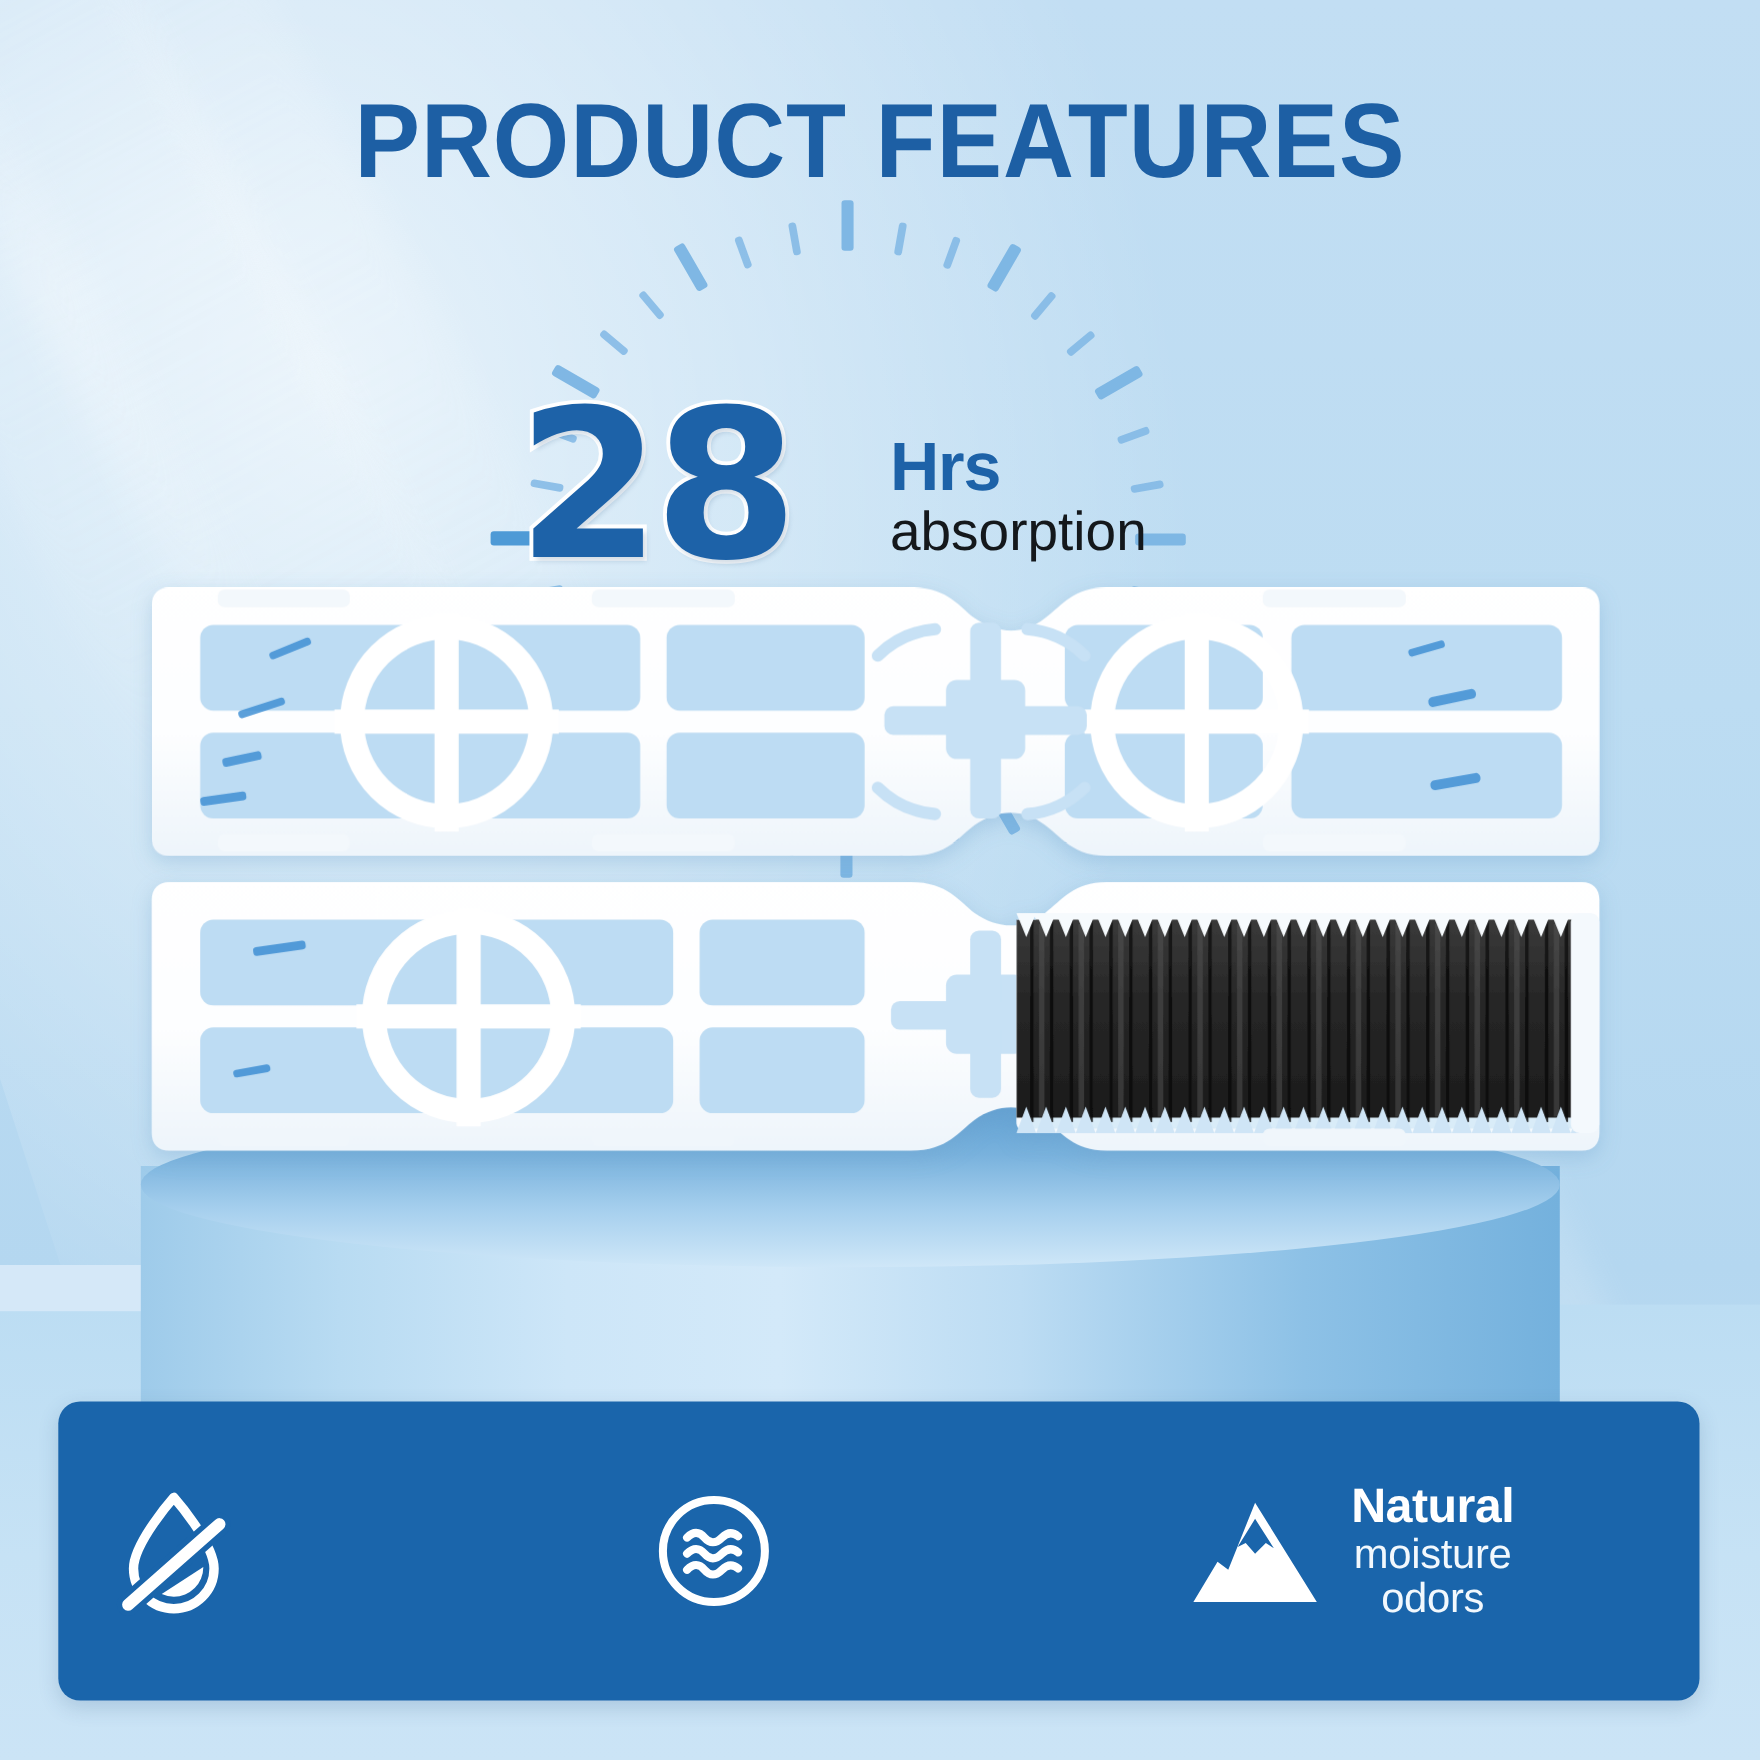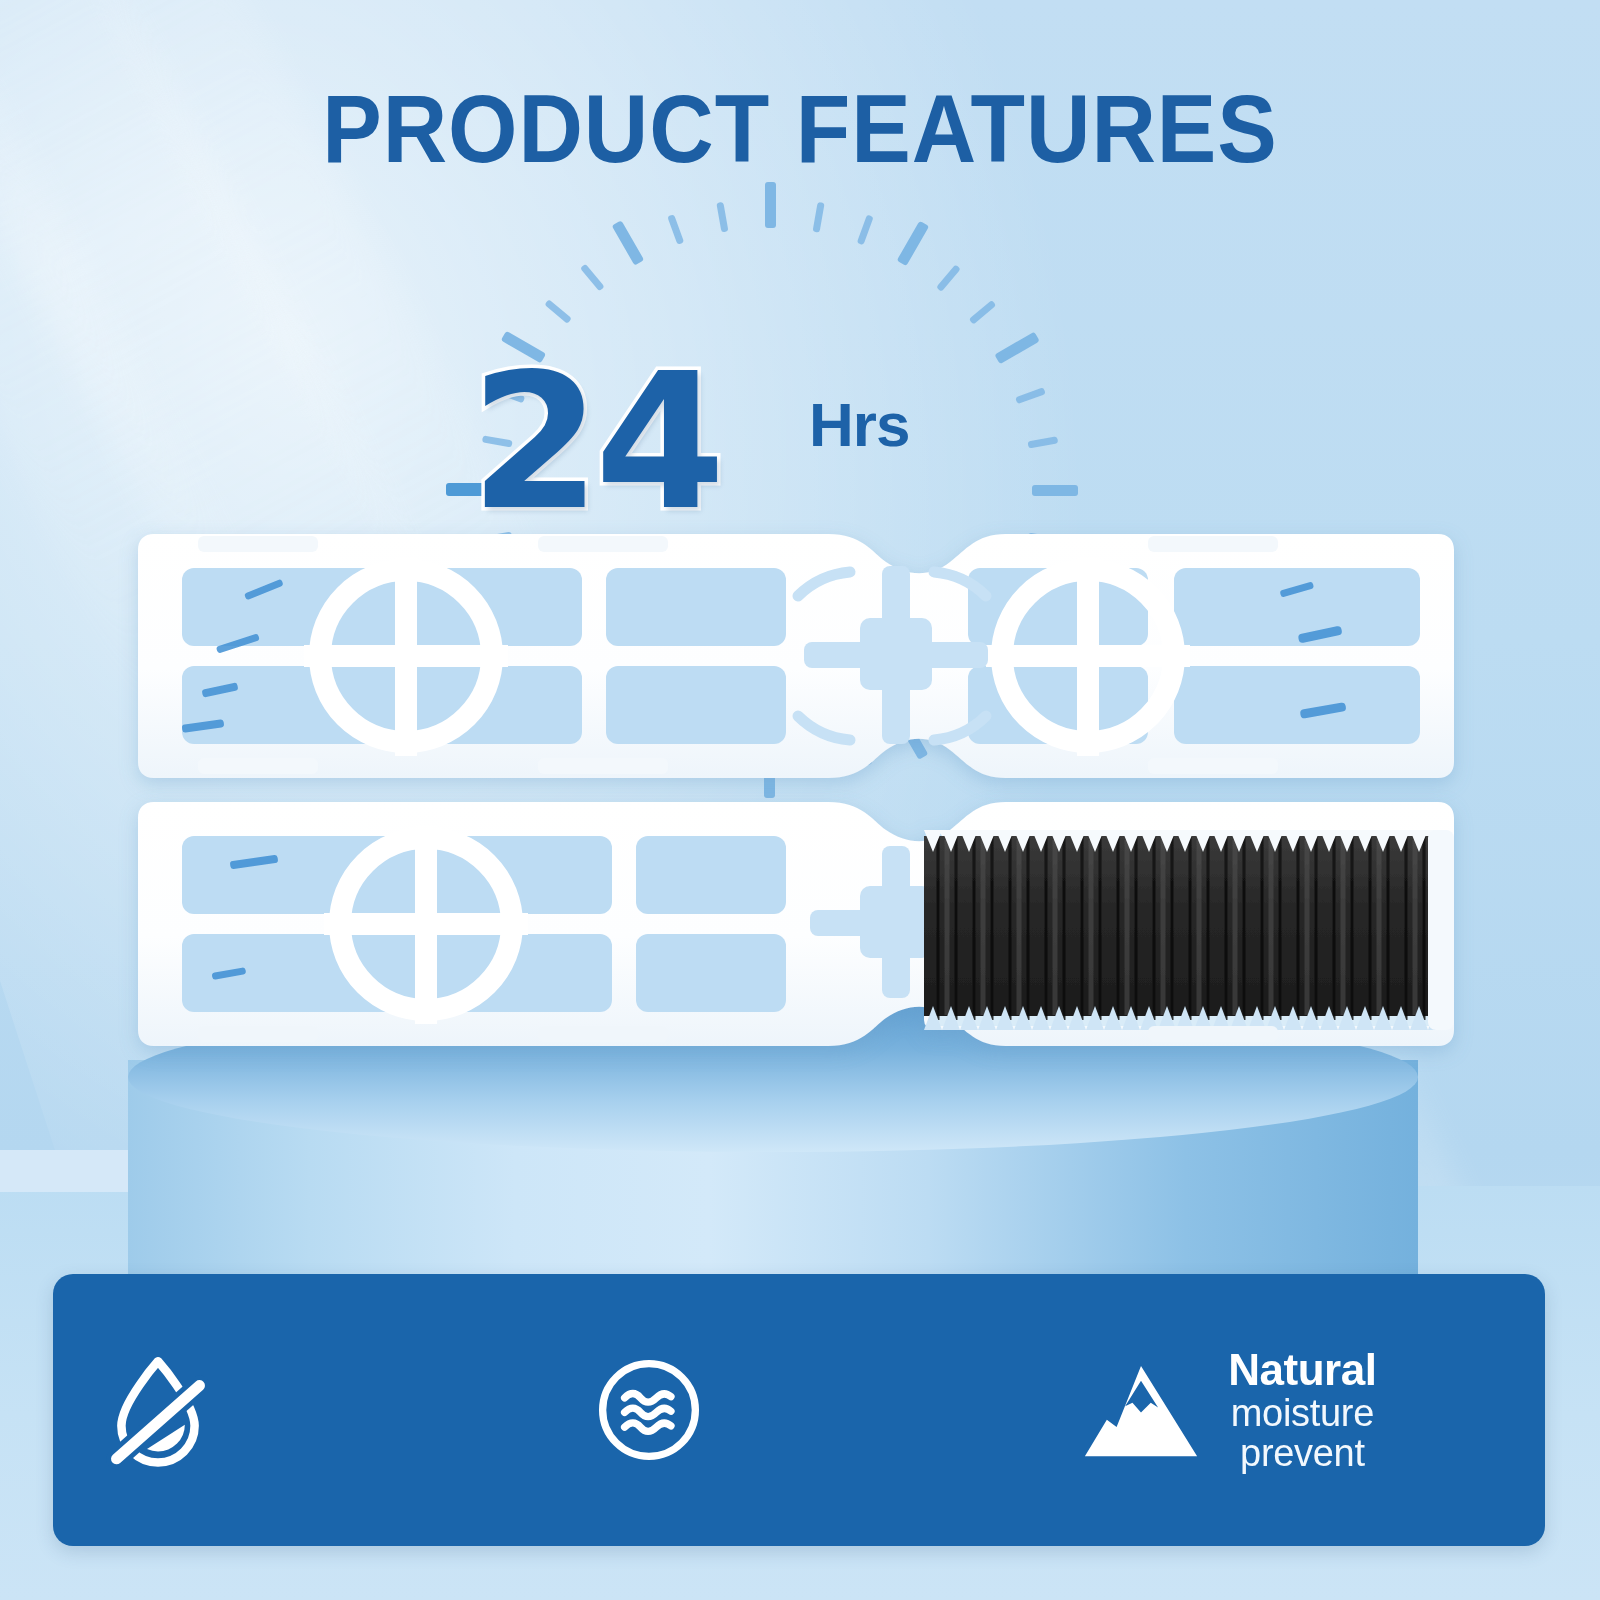--- a/index.html
+++ b/index.html
@@ -514,23 +514,24 @@
 
         <g fill="#3f8fd4" opacity=".85">
           <rect x="92" y="358" width="48" height="8" rx="3" transform="rotate(-8 116 362)"></rect>
           <rect x="74" y="470" width="34" height="7" rx="3" transform="rotate(-10 91 474)"></rect>
         </g>
       </g>
     </svg>
   </div>
 
   <div class="badge">
-    <span class="badge-num">24</span>
+    <span class="badge-num">28</span>
     <span class="badge-text">
       <span class="badge-hrs">Hrs</span>
+      <span class="badge-abs">absorption</span>
     </span>
   </div>
 
   <div class="features">
 
     <div class="feature">
       <span class="f-icon">
         <svg viewBox="0 0 100 100" xmlns="http://www.w3.org/2000/svg">
           <path d="M50 10 C50 10 80 44 80 63 A30 30 0 0 1 20 63 C20 44 50 10 50 10 Z" fill="none" stroke="#ffffff" stroke-width="7" stroke-linejoin="round"></path>
           <path d="M72 62 A22 22 0 0 1 50 84 A22 22 0 0 1 41 82 Z" fill="#ffffff"></path>
@@ -554,18 +555,18 @@
     <div class="feature">
       <span class="f-icon">
         <svg viewBox="0 0 100 100" xmlns="http://www.w3.org/2000/svg">
           <path d="M50 14 L96 88 L4 88 L22 58 L30 64 Z" fill="#ffffff"></path>
           <path d="M50 26 L64 48 L58 44 L50 52 L43 44 L37 47 Z" fill="#1a65ab"></path>
         </svg>
       </span>
       <span class="f-text">
         <span class="f-title">Natural</span>
         <span class="f-sub">moisture</span>
-        <span class="f-sub">prevent</span>
+        <span class="f-sub">odors</span>
       </span>
     </div>
 
   </div>
 </div>
 
 </body></html>

